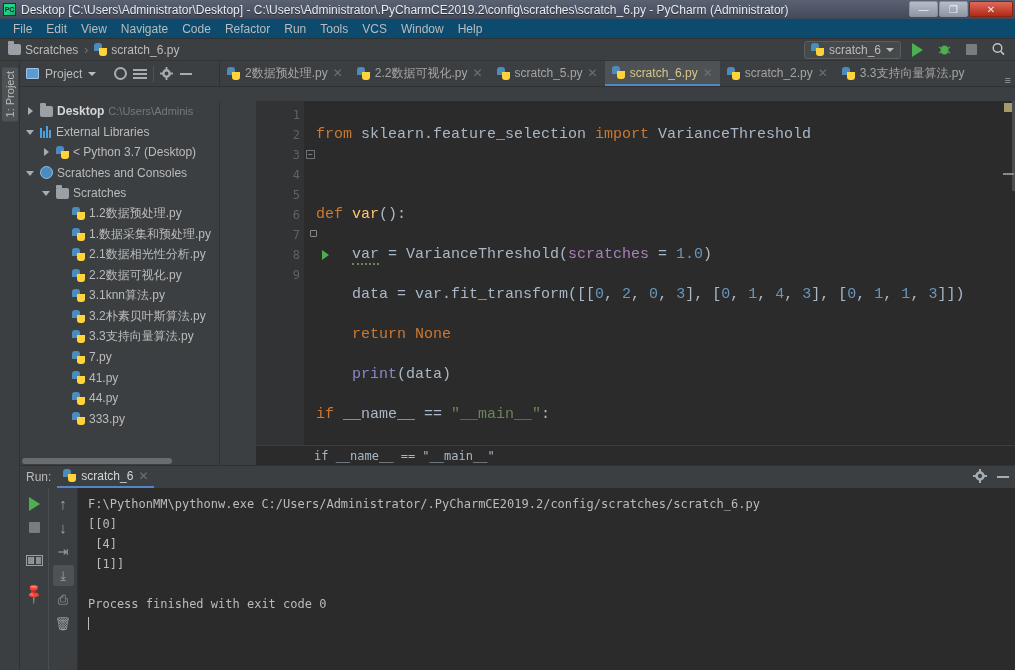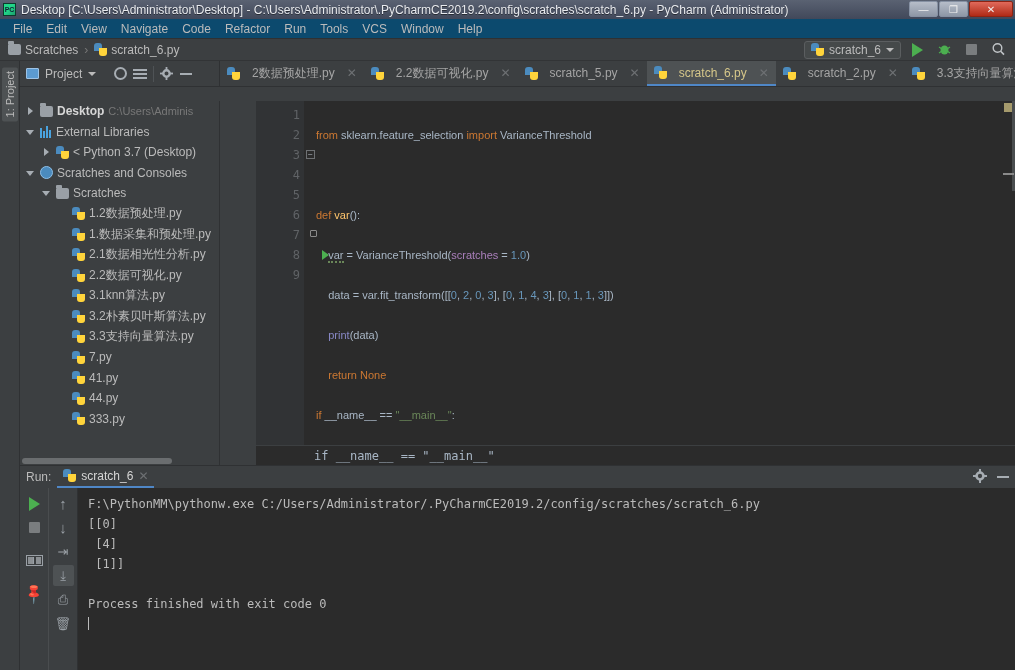--- a/index.html
+++ b/index.html
@@ -94,21 +94,21 @@
   .ico-target{ border:2px solid #a7adb3; border-radius:50%; width:13px;height:13px;}
   .ico-collapse{ display:flex;flex-direction:column;justify-content:center;gap:2px;}
   .ico-collapse i{ display:block;height:2px;background:#a7adb3;}
   .ico-minus{ width:12px;height:2px;background:#a7adb3; }
   .divider-v{ width:1px;height:16px;background:#4f5356; }
 
   
   #tabs{ flex:1; display:flex; align-items:flex-end; background:#3c3f41; overflow:hidden;
          border-bottom:1px solid #2f3133; }
   .tab{
-    display:flex; align-items:center; gap:12px; height:25px; padding:0 7px;
+    display:flex; align-items:center; gap:5px; height:25px; padding:0 7px;
     font-size:12px; color:#a5a5a5; white-space:nowrap; flex:none;
     border-bottom:1px solid transparent;
   }
   .tab.active{ background:#4e5254; color:#d6c78a; border-bottom:2px solid #4f87c7;}
   .tab .x{ color:#6e7174; font-size:12px; }
   #tabs-right{ margin-left:auto; display:flex;align-items:center;gap:3px;padding:0 4px;color:#9aa0a6;font-size:11px;}
 
   
   #main{ position:absolute; left:20px; right:0; top:101px; bottom:205px; display:flex;gap:36px; }
   #project-tree{
@@ -142,22 +142,22 @@
     text-align:right; padding-top:4px; position:relative;
   }
   #gutter .ln{ height:20px; line-height:20px; padding-right:4px; position:relative;}
   #gutter .ln .fold{ position:absolute; right:-11px; top:5px; width:9px;height:9px;
      border:1px solid #6e7174; color:#9aa0a6; font-size:8px; line-height:7px; text-align:center;}
   #gutter .ln .runmark{ position:absolute; right:-25px; top:5px; width:0;height:0;
      border-left:7px solid #4caf50;border-top:5px solid transparent;border-bottom:5px solid transparent;}
   #gutter .ln .lock{ position:absolute; right:-13px; top:5px; width:7px;height:7px;
      border:1px solid #8a8a8a; border-radius:1px;}
   #code{
-    flex:1; padding:4px 12px 0 12px; font-family:Liberation Sans, sans-serif;
-    font-size:11px; line-height:20px; color:#a9b7c6; position:relative; min-width:0;
+    flex:1; padding:4px 12px 0 12px; font-family:Liberation Mono, monospace;
+    font-size:15px; line-height:20px; color:#a9b7c6; position:relative; min-width:0;
     white-space:pre; overflow:hidden;
   }
   #code .line{ height:20px; }
   .kw{ color:#cc7832; } .str{ color:#6a8759; } .num{ color:#6897bb; }
   .fn{ color:#ffc66d; } .param{ color:#aa7fbb; } .builtin{ color:#8888c6; } .err{ border-bottom:2px dotted #6a8759;}
   #breadcrumb-bottom{
     height:20px; flex:none; background:#2b2b2b; border-top:1px solid #3c3f41;
     display:flex; align-items:center; padding-left:58px; color:#a9b7c6;
     font-family:"DejaVu Sans Mono", monospace; font-size:12px;
   }
@@ -434,22 +434,22 @@
         <div class="ln"><span class="runmark"></span><span>8</span></div>
         <div class="ln">9</div>
       </div>
 
       <div id="code">
 <div class="line"><span class="kw">from</span> sklearn.feature_selection <span class="kw">import</span> VarianceThreshold</div>
 <div class="line"> </div>
 <div class="line"><span class="kw">def</span> <span class="fn">var</span>():</div>
 <div class="line">    <span class="err">var</span> = VarianceThreshold(<span class="param">scratches</span> = <span class="num">1.0</span>)</div>
 <div class="line">    data = var.fit_transform([[<span class="num">0</span>, <span class="num">2</span>, <span class="num">0</span>, <span class="num">3</span>], [<span class="num">0</span>, <span class="num">1</span>, <span class="num">4</span>, <span class="num">3</span>], [<span class="num">0</span>, <span class="num">1</span>, <span class="num">1</span>, <span class="num">3</span>]])</div>
+<div class="line">    <span class="kw">return</span> <span class="kw">None</span></div>
 <div class="line">    <span class="builtin">print</span>(data)</div>
-<div class="line">    <span class="kw">return</span> <span class="kw">None</span></div>
 <div class="line"><span class="kw">if</span> __name__ == <span class="str">"__main__"</span>:</div>
 
       </div>
 
       <div id="editor-scroll">
         <div class="mark-warn"></div>
         <div class="thumb"></div>
         <div class="ln-mark"></div>
       </div>
     </div>

